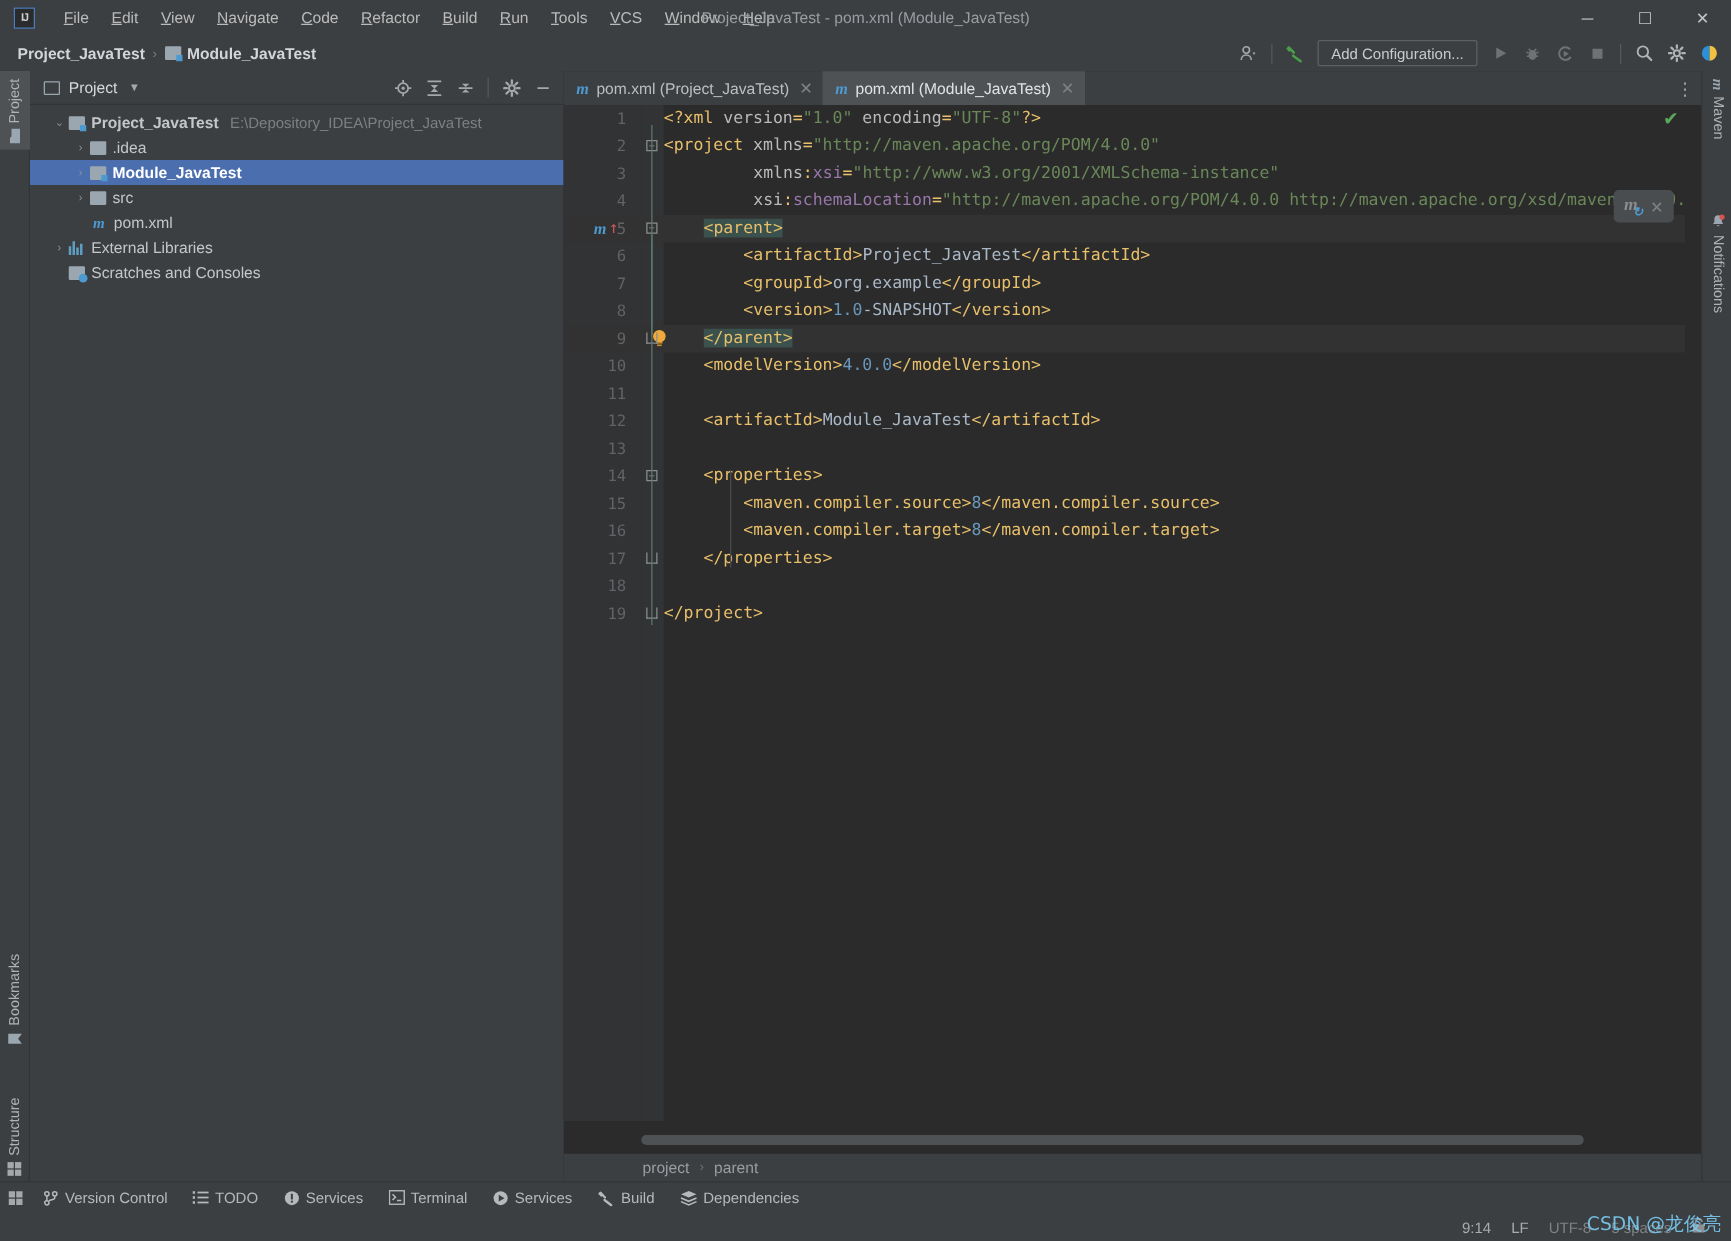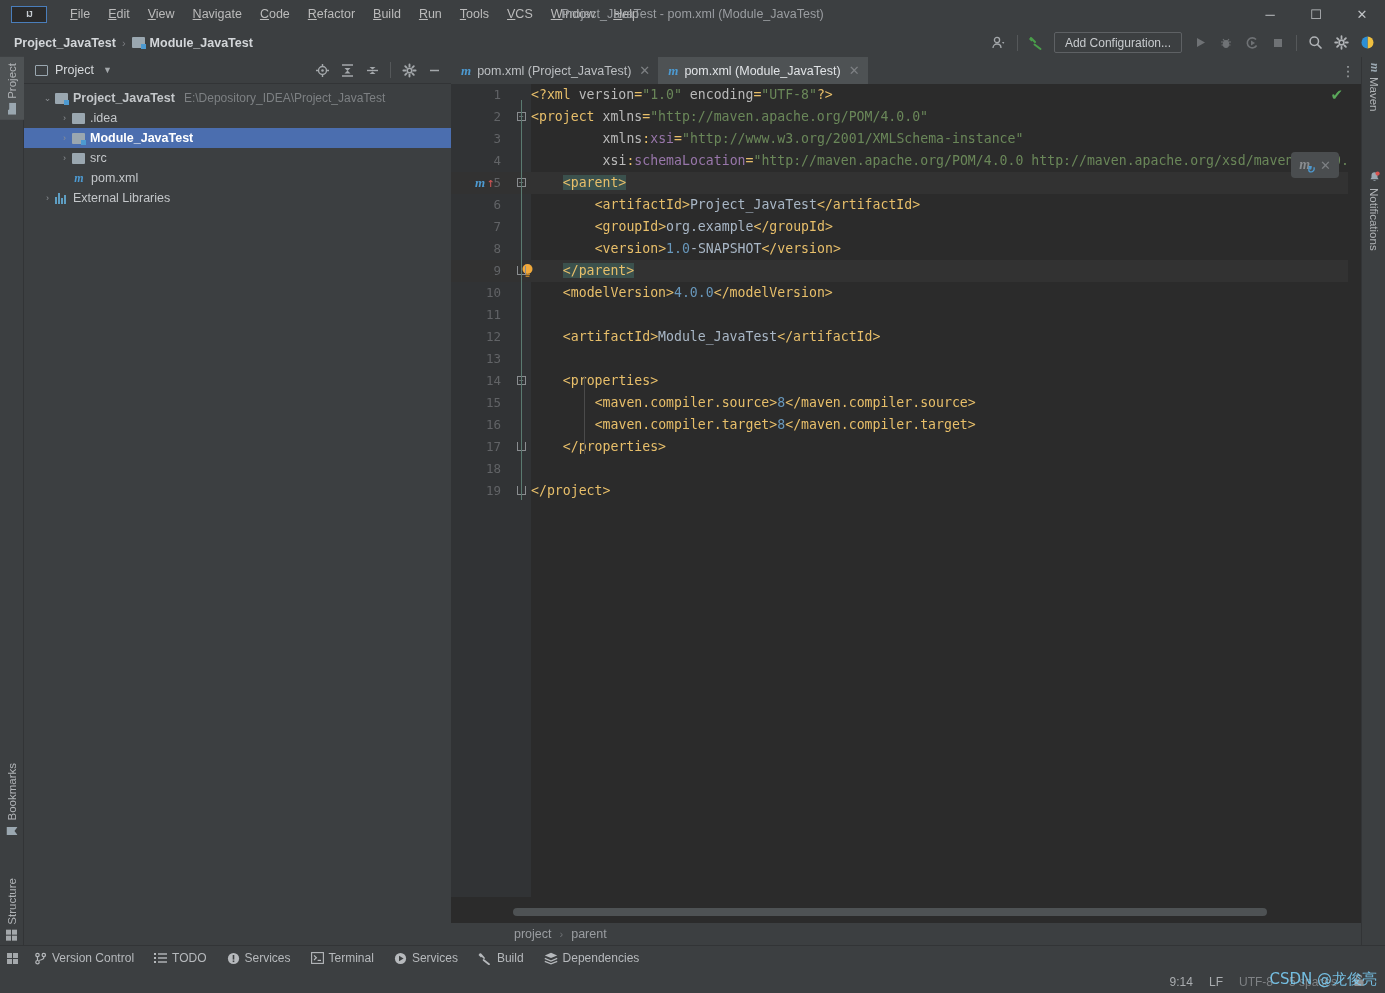--- a/index.html
+++ b/index.html
@@ -10,21 +10,21 @@
     overflow: hidden;
   }
   body { position: relative; }
 
   
   #titlebar {
     position: absolute; left: 0; top: 0; width: 1385px; height: 28px;
     background: #3c3f41; display: flex; align-items: center;
   }
   #ij-logo {
-    width: 36px; height: 17px; margin-left: 11px;
+    width: 17px; height: 17px; margin-left: 11px;
     border: 1.5px solid #4a7ebb; background: #2b2b2b;
     color: #c8cdd2; font-size: 9px; font-weight: bold;
     display: flex; align-items: center; justify-content: center;
     letter-spacing: -1px;
   }
   .menu-item {
     padding: 0 9px; height: 28px; line-height: 28px;
     font-size: 12.5px; color: #bbbbbb; cursor: default;
   }
   .menu-item u { text-decoration: underline; }
@@ -504,20 +504,25 @@
       <div class="tree-row" style="padding-left: 16px;">
         <span class="arrow">›</span>
         <span class="lib-icon">
           <i style="height:7px"></i>
           <i style="height:11px"></i>
           <i style="height:6px"></i>
           <i style="height:9px"></i>
         </span>
         <span class="t-label">External Libraries</span>
       </div>
+      <div class="tree-row" style="padding-left: 16px;">
+        <span class="arrow"></span>
+        <span class="scratch-icon"></span>
+        <span class="t-label">Scratches and Consoles</span>
+      </div>
     </div>
 </div>
 
 <div id="editor-area">
   <div id="tabbar">
       <div class="etab">
         <span class="tab-m">m</span>
         <span>pom.xml (Project_JavaTest)</span>
         <span class="tab-x">✕</span>
       </div>

